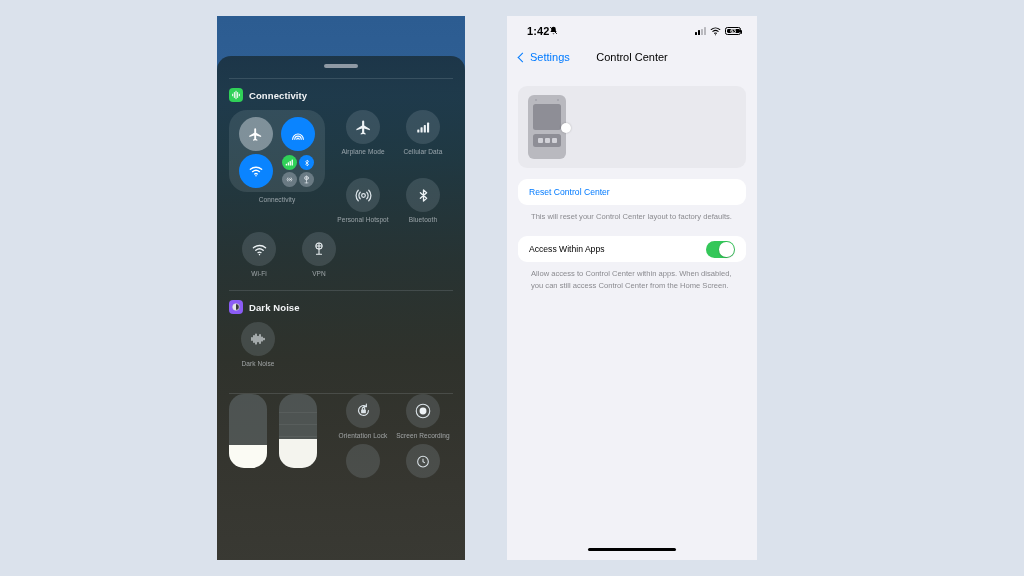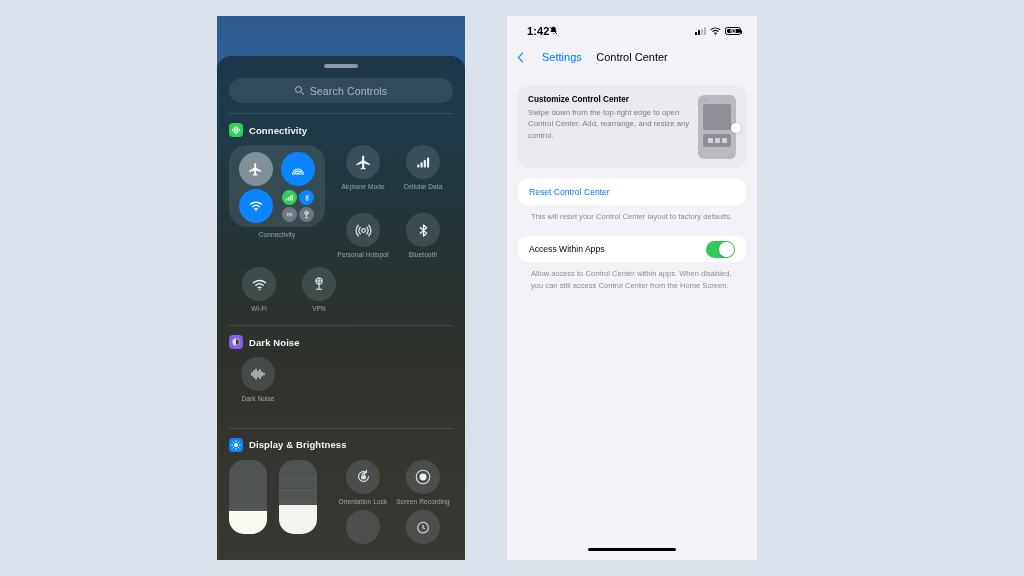--- a/index.html
+++ b/index.html
@@ -119,21 +119,21 @@
   .st-bars { display:flex; align-items:flex-end; gap:1px; height:8px; }
   .st-bars span { width:2px; background:#000; border-radius:.5px; }
   .st-bars span:nth-child(1){height:3px;} .st-bars span:nth-child(2){height:5px;}
   .st-bars span:nth-child(3){height:6.5px; background:#b9b9be;} .st-bars span:nth-child(4){height:8px; background:#b9b9be;}
   .st-batt { width:16px; height:8.5px; border:1px solid #000; border-radius:2.4px; position:relative; display:flex; align-items:center; }
   .st-batt::after{content:""; position:absolute; right:-2.4px; top:2.4px; width:1.4px; height:3.4px; background:#000; border-radius:0 1px 1px 0;}
   .st-batt-fill { position:absolute; left:1px; top:1px; bottom:1px; background:#000; border-radius:1.4px; }
   .st-batt-num { position:relative; z-index:2; font-size:5.4px; font-weight:700; color:#fff; width:100%; text-align:center; letter-spacing:-.2px;}
 
   .st-nav { height: 30px; display:flex; align-items:center; position:relative; padding: 0 12px; }
-  .st-back { display:flex; align-items:center; gap:16px; color:#007aff; font-size:11px; cursor:pointer; }
+  .st-back { display:flex; align-items:center; gap:4px; color:#007aff; font-size:11px; cursor:pointer; }
   .st-chev { width:7px; height:7px; border-left:1.7px solid #007aff; border-bottom:1.7px solid #007aff; transform: rotate(45deg); }
   .st-nav-title { position:absolute; left:0; right:0; text-align:center; font-size:11px; font-weight:400; color:#000; pointer-events:none; }
 
   .st-body { padding: 14px 11px 0 11px; }
   .st-card { background:#e9e9ee; border-radius:9px; padding: 9px 10px; display:flex; gap:8px; align-items:flex-start; }
   .st-card-texts { flex:1 1 auto; }
   .st-card-title { font-size: 8.2px; font-weight:700; color:#000; margin-bottom:3px; }
   .st-card-desc { font-size: 7.8px; color:#7c7c82; line-height:1.45; }
   .st-card-art { width: 38px; height: 64px; border-radius:6px; background:#b9b9bf; position:relative; flex:0 0 auto; }
   .st-art-screen { position:absolute; left:5px; top:9px; right:5px; height:26px; background:#8e8e96; border-radius:2.5px; }
@@ -158,27 +158,20 @@
 <body>
 
 <div class="stage">
 
   <div class="cc-phone">
     <div class="cc-wallpaper-top"></div>
 
     <div class="cc-sheet">
       <div class="cc-grabber"></div>
 
-      <div class="cc-search">
-        <span class="cc-srch-ico">
-            <i></i>
-            <b></b>
-          </span>
-        <span class="cc-search-label">Search Controls</span>
-      </div>
 
       <div class="cc-divider"></div>
 
       <div class="cc-group-head">
         <span class="cc-group-ico" style="background:#30d158;">
           <svg width="10" height="10" viewBox="0 0 24 24" fill="none" stroke="#ffffff" stroke-width="2.4" stroke-linecap="round">
             <path d="M4 10v4M8 6v12M12 3v18M16 6v12M20 10v4"></path>
           </svg>
         </span>
         <span class="cc-group-name">Connectivity</span>
@@ -332,29 +325,20 @@
             <svg width="16" height="16" viewBox="0 0 24 24" fill="none" stroke="#eef3f6" stroke-width="1.7" stroke-linecap="round">
               <path d="M3 10v4M6 7v10M9 4.5v15M12 8v8M15 5.5v13M18 9v6M21 11v2"></path>
             </svg>
           </div>
           <div class="cc-tile-label">Dark Noise</div>
         </div>
       </div>
 
       <div class="cc-divider" style="margin-top:24px;"></div>
 
-      <div class="cc-group-head">
-        <span class="cc-group-ico" style="background:#0a84ff;">
-          <svg width="10" height="10" viewBox="0 0 24 24" fill="none" stroke="#fff" stroke-width="2" stroke-linecap="round">
-              <circle cx="12" cy="12" r="4" fill="#fff"></circle>
-              <path d="M12 1.5v2.5M12 20v2.5M22.5 12H20M4 12H1.5M19.4 4.6l-1.8 1.8M6.4 17.6l-1.8 1.8M19.4 19.4l-1.8-1.8M6.4 6.4L4.6 4.6"></path>
-            </svg>
-        </span>
-        <span class="cc-group-name">Display &amp; Brightness</span>
-      </div>
 
       <div class="cc-row">
         <div class="cc-slider-pair">
           <div class="cc-slider">
             <div class="fill" style="height:30%;"></div>
           </div>
           <div class="cc-slider vol">
             <div class="cc-slider-tick" style="top:18px;"></div>
             <div class="cc-slider-tick" style="top:30px;"></div>
             <div class="cc-slider-tick" style="top:42px;"></div>
@@ -443,24 +427,20 @@
       <div class="st-back">
         <span class="st-chev"></span>
         <span>Settings</span>
       </div>
       <div class="st-nav-title">Control Center</div>
     </div>
 
     <div class="st-body">
 
       <div class="st-card">
-        <div class="st-card-texts">
-          <div class="st-card-title">Customize Control Center</div>
-          <div class="st-card-desc">Swipe down from the top-right edge to open Control Center. Add, rearrange, and resize any control.</div>
-        </div>
         <div class="st-card-art">
           <span class="st-art-notch">
               <i></i>
               <i></i>
             </span>
           <span class="st-art-screen"></span>
           <span class="st-art-panel">
               <i></i>
               <i></i>
               <i></i>

